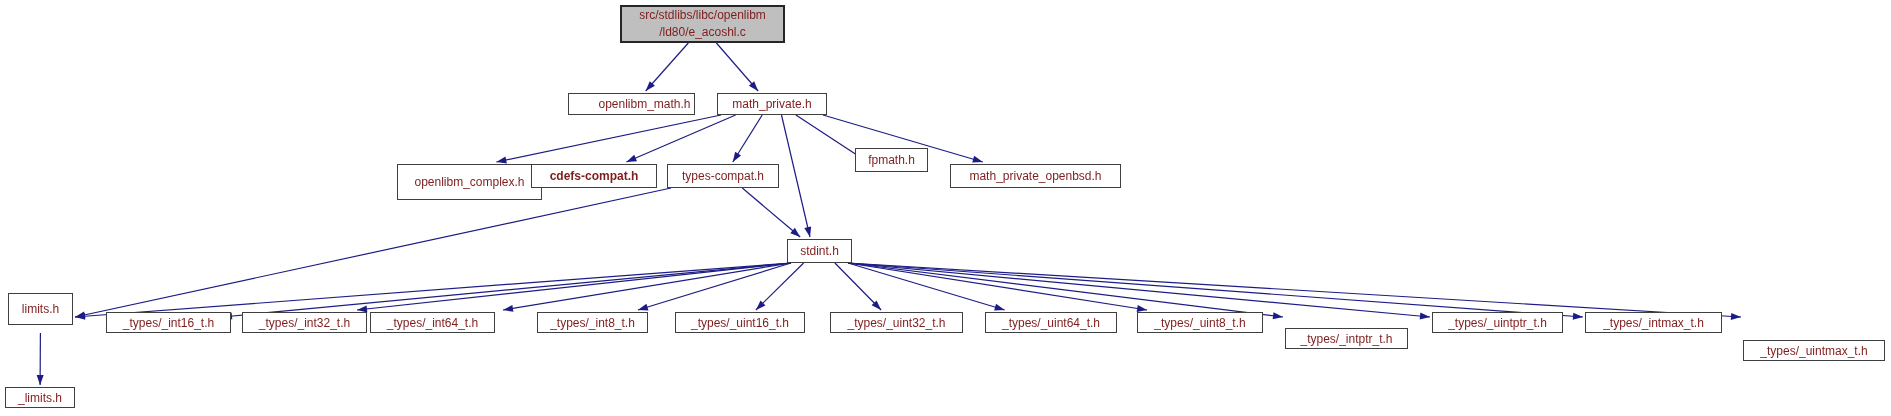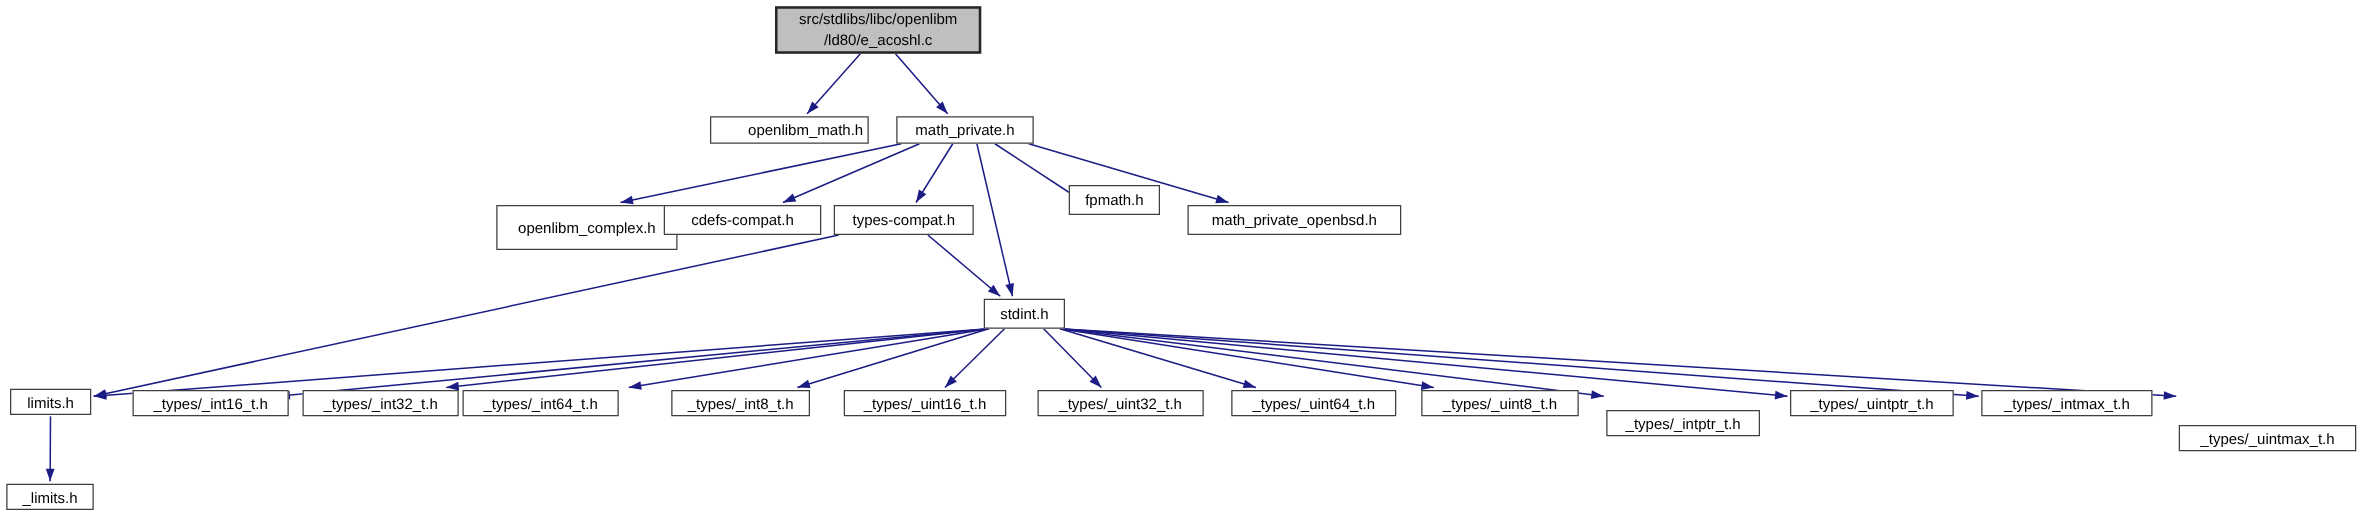--- a/index.html
+++ b/index.html
@@ -33,21 +33,21 @@
     box-sizing: border-box;
     background: #ffffff;
     border: 1px solid #3f3f3f;
     display: flex;
     flex-direction: column;
     align-items: center;
     justify-content: center;
     text-align: center;
     font-size: 12px;
     line-height: 16px;
-    color: #000000;
+    color: #7f1d1d;
     white-space: nowrap;
     cursor: pointer;
     padding: 0 2px;
   }
   .node.root {
     background: #bfbfbf;
     border: 2px solid #262626;
     line-height: 17px;
   }
 </style>
@@ -95,36 +95,36 @@
       </div>
       <div class="node" title="openlibm_math.h" style="left: 568px; top: 93px; width: 127px; height: 22px; background: rgb(255, 255, 255); padding-left: 28px;">
         <span>openlibm_math.h</span>
       </div>
       <div class="node" title="math_private.h" style="left: 717px; top: 93px; width: 110px; height: 22px; background: rgb(255, 255, 255);">
         <span>math_private.h</span>
       </div>
       <div class="node" title="openlibm_complex.h" style="left: 363px; top: 164px; width: 145px; height: 36px; background: rgb(255, 255, 255); margin-left: 34px;">
         <span>openlibm_complex.h</span>
       </div>
-      <div class="node" title="cdefs-compat.h" style="left: 531px; top: 164px; width: 126px; height: 24px; background: rgb(255, 255, 255);">
+      <div class="node" title="cdefs-compat.h" style="left: 531px; top: 164px; width: 126px; height: 24px; background: rgb(255, 255, 255); font-weight: bold;">
         <span>cdefs-compat.h</span>
       </div>
       <div class="node" title="types-compat.h" style="left: 667px; top: 164px; width: 112px; height: 24px; background: rgb(255, 255, 255);">
         <span>types-compat.h</span>
       </div>
       <div class="node" title="fpmath.h" style="left: 855px; top: 148px; width: 73px; height: 24px; background: rgb(255, 255, 255); justify-content: center;">
         <span>fpmath.h</span>
       </div>
       <div class="node" title="math_private_openbsd.h" style="left: 950px; top: 164px; width: 171px; height: 24px; background: rgb(255, 255, 255);">
         <span>math_private_openbsd.h</span>
       </div>
       <div class="node" title="stdint.h" style="left: 787px; top: 239px; width: 65px; height: 24px; background: rgb(255, 255, 255);">
         <span>stdint.h</span>
       </div>
-      <div class="node" title="limits.h" style="left: 8px; top: 311px; width: 65px; height: 21px; background: rgb(255, 255, 255);">
+      <div class="node" title="limits.h" style="left: 8px; top: 293px; width: 65px; height: 32px; background: rgb(255, 255, 255);">
         <span>limits.h</span>
       </div>
       <div class="node" title="_types/_int16_t.h" style="left: 106px; top: 312px; width: 125px; height: 21px; background: rgb(255, 255, 255);">
         <span>_types/_int16_t.h</span>
       </div>
       <div class="node" title="_types/_int32_t.h" style="left: 242px; top: 312px; width: 125px; height: 21px; background: rgb(255, 255, 255);">
         <span>_types/_int32_t.h</span>
       </div>
       <div class="node" title="_types/_int64_t.h" style="left: 370px; top: 312px; width: 125px; height: 21px; background: rgb(255, 255, 255);">
         <span>_types/_int64_t.h</span>

